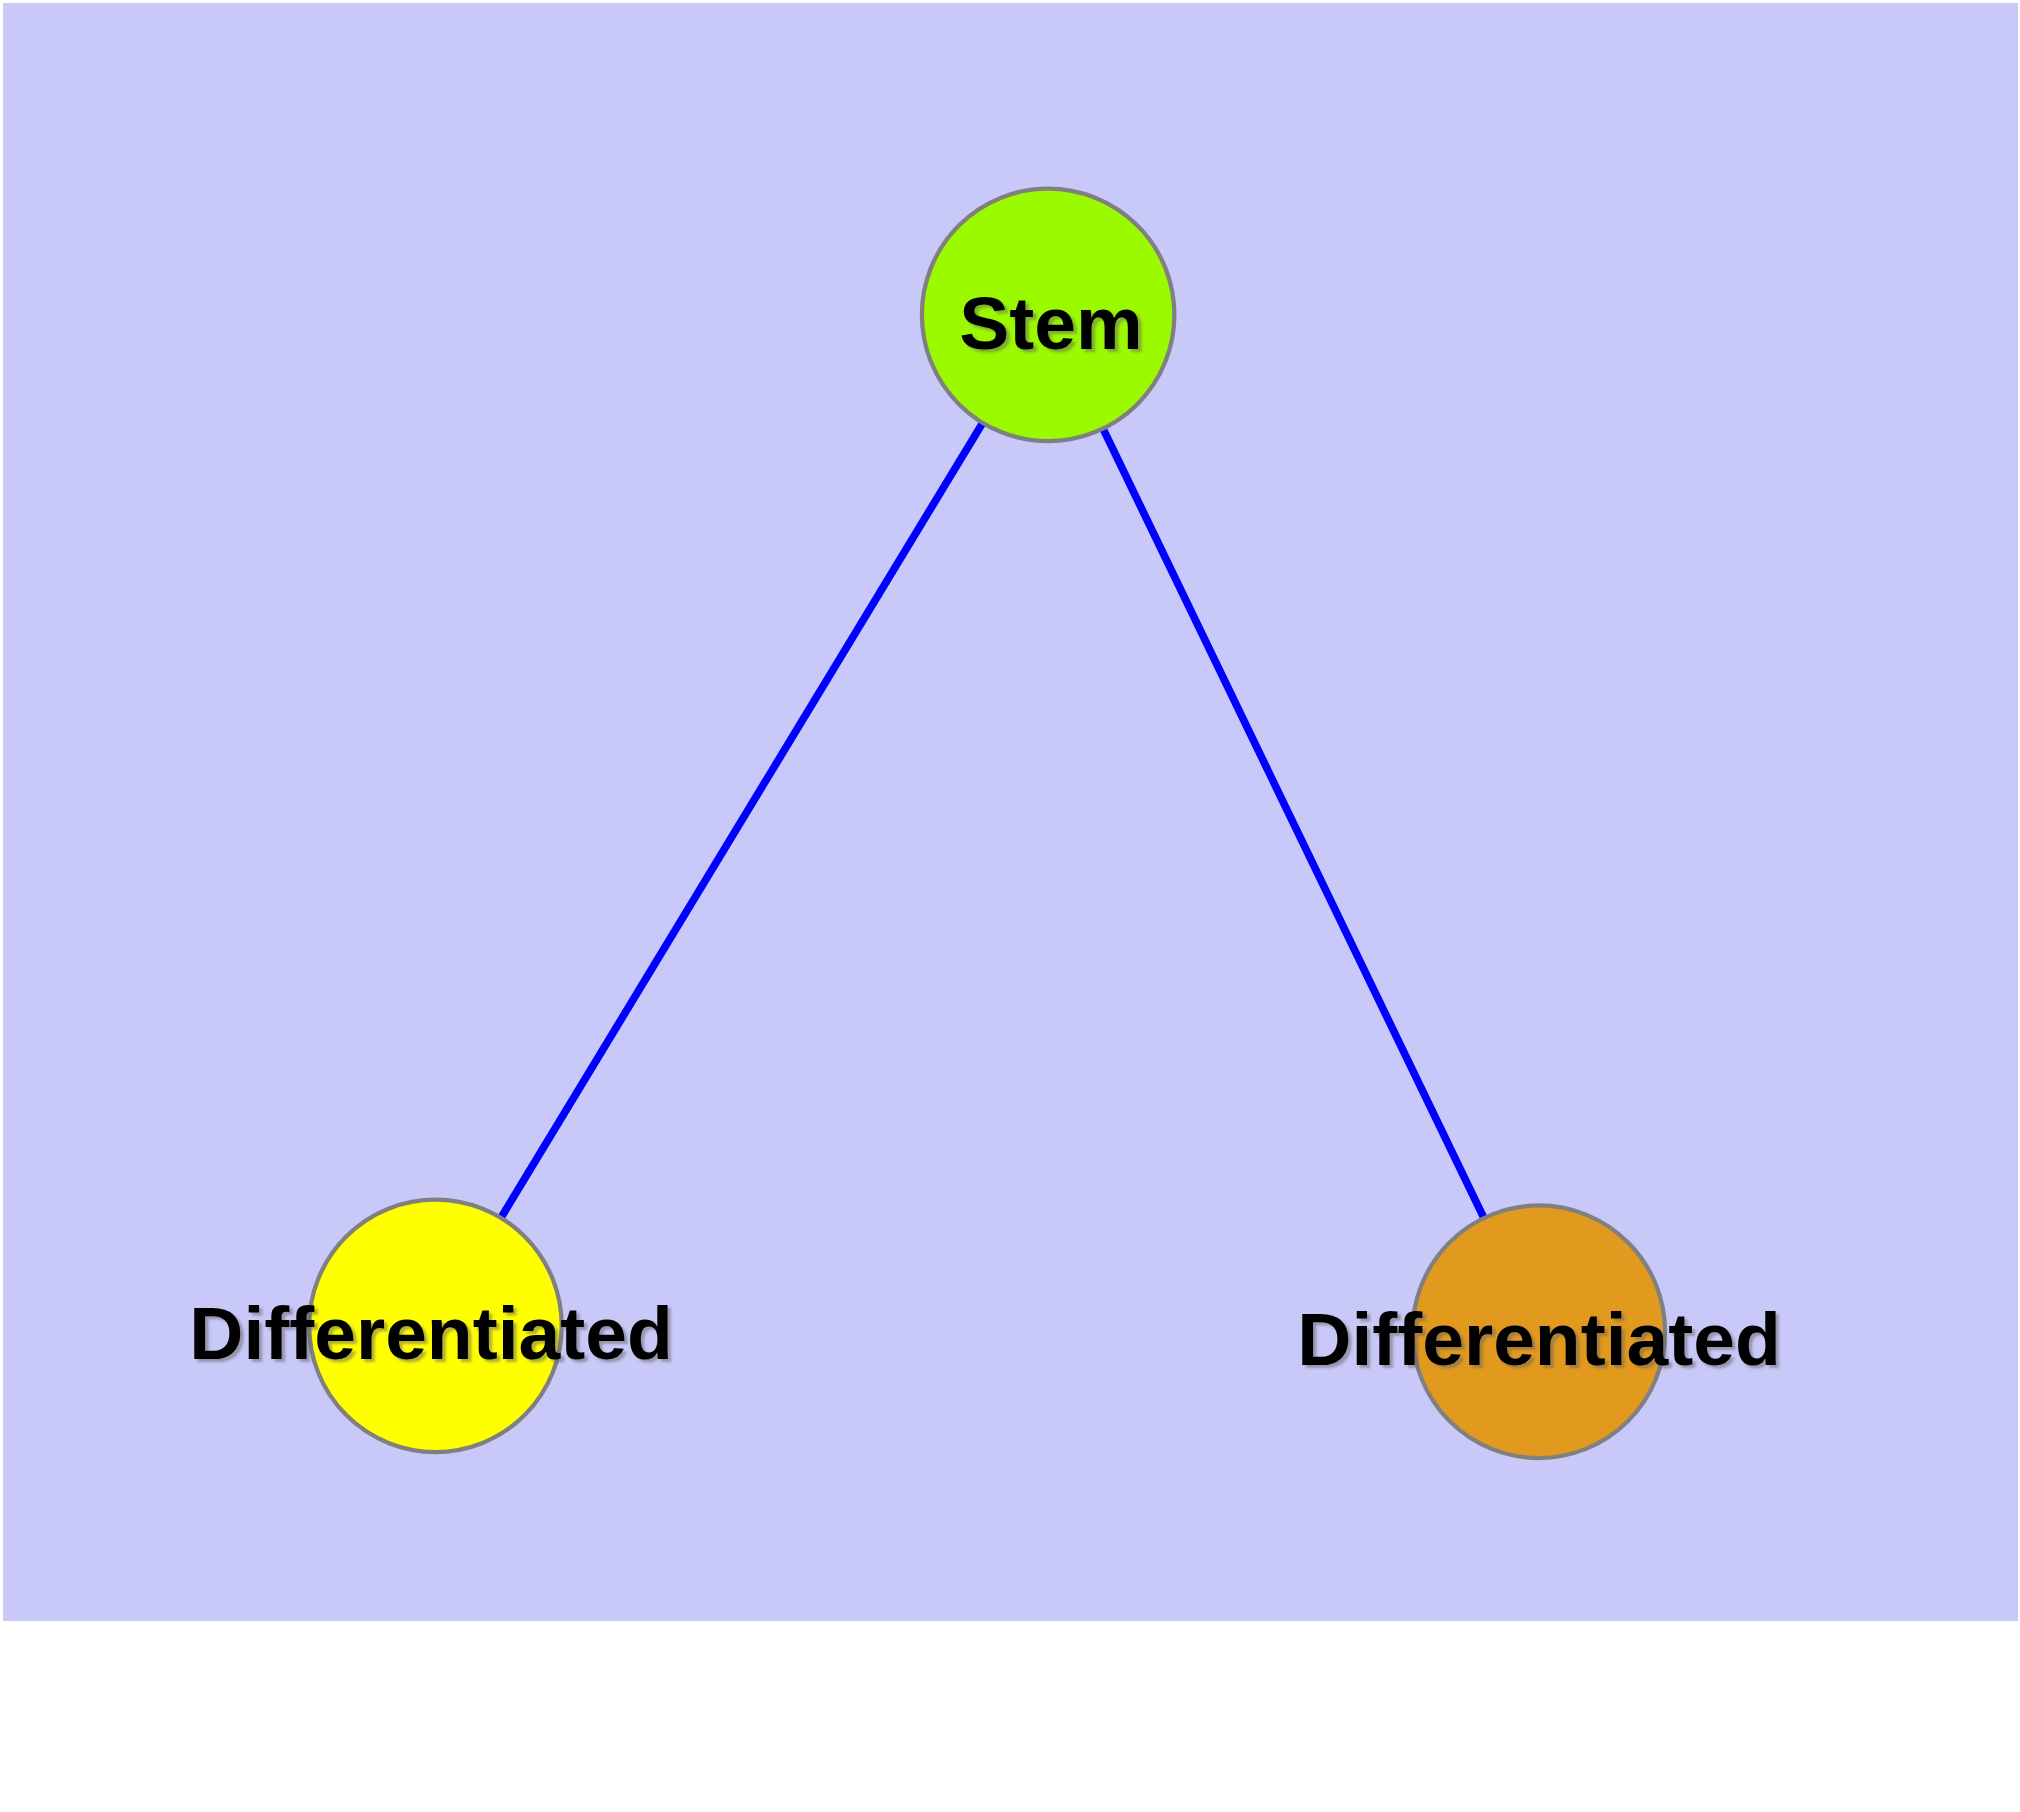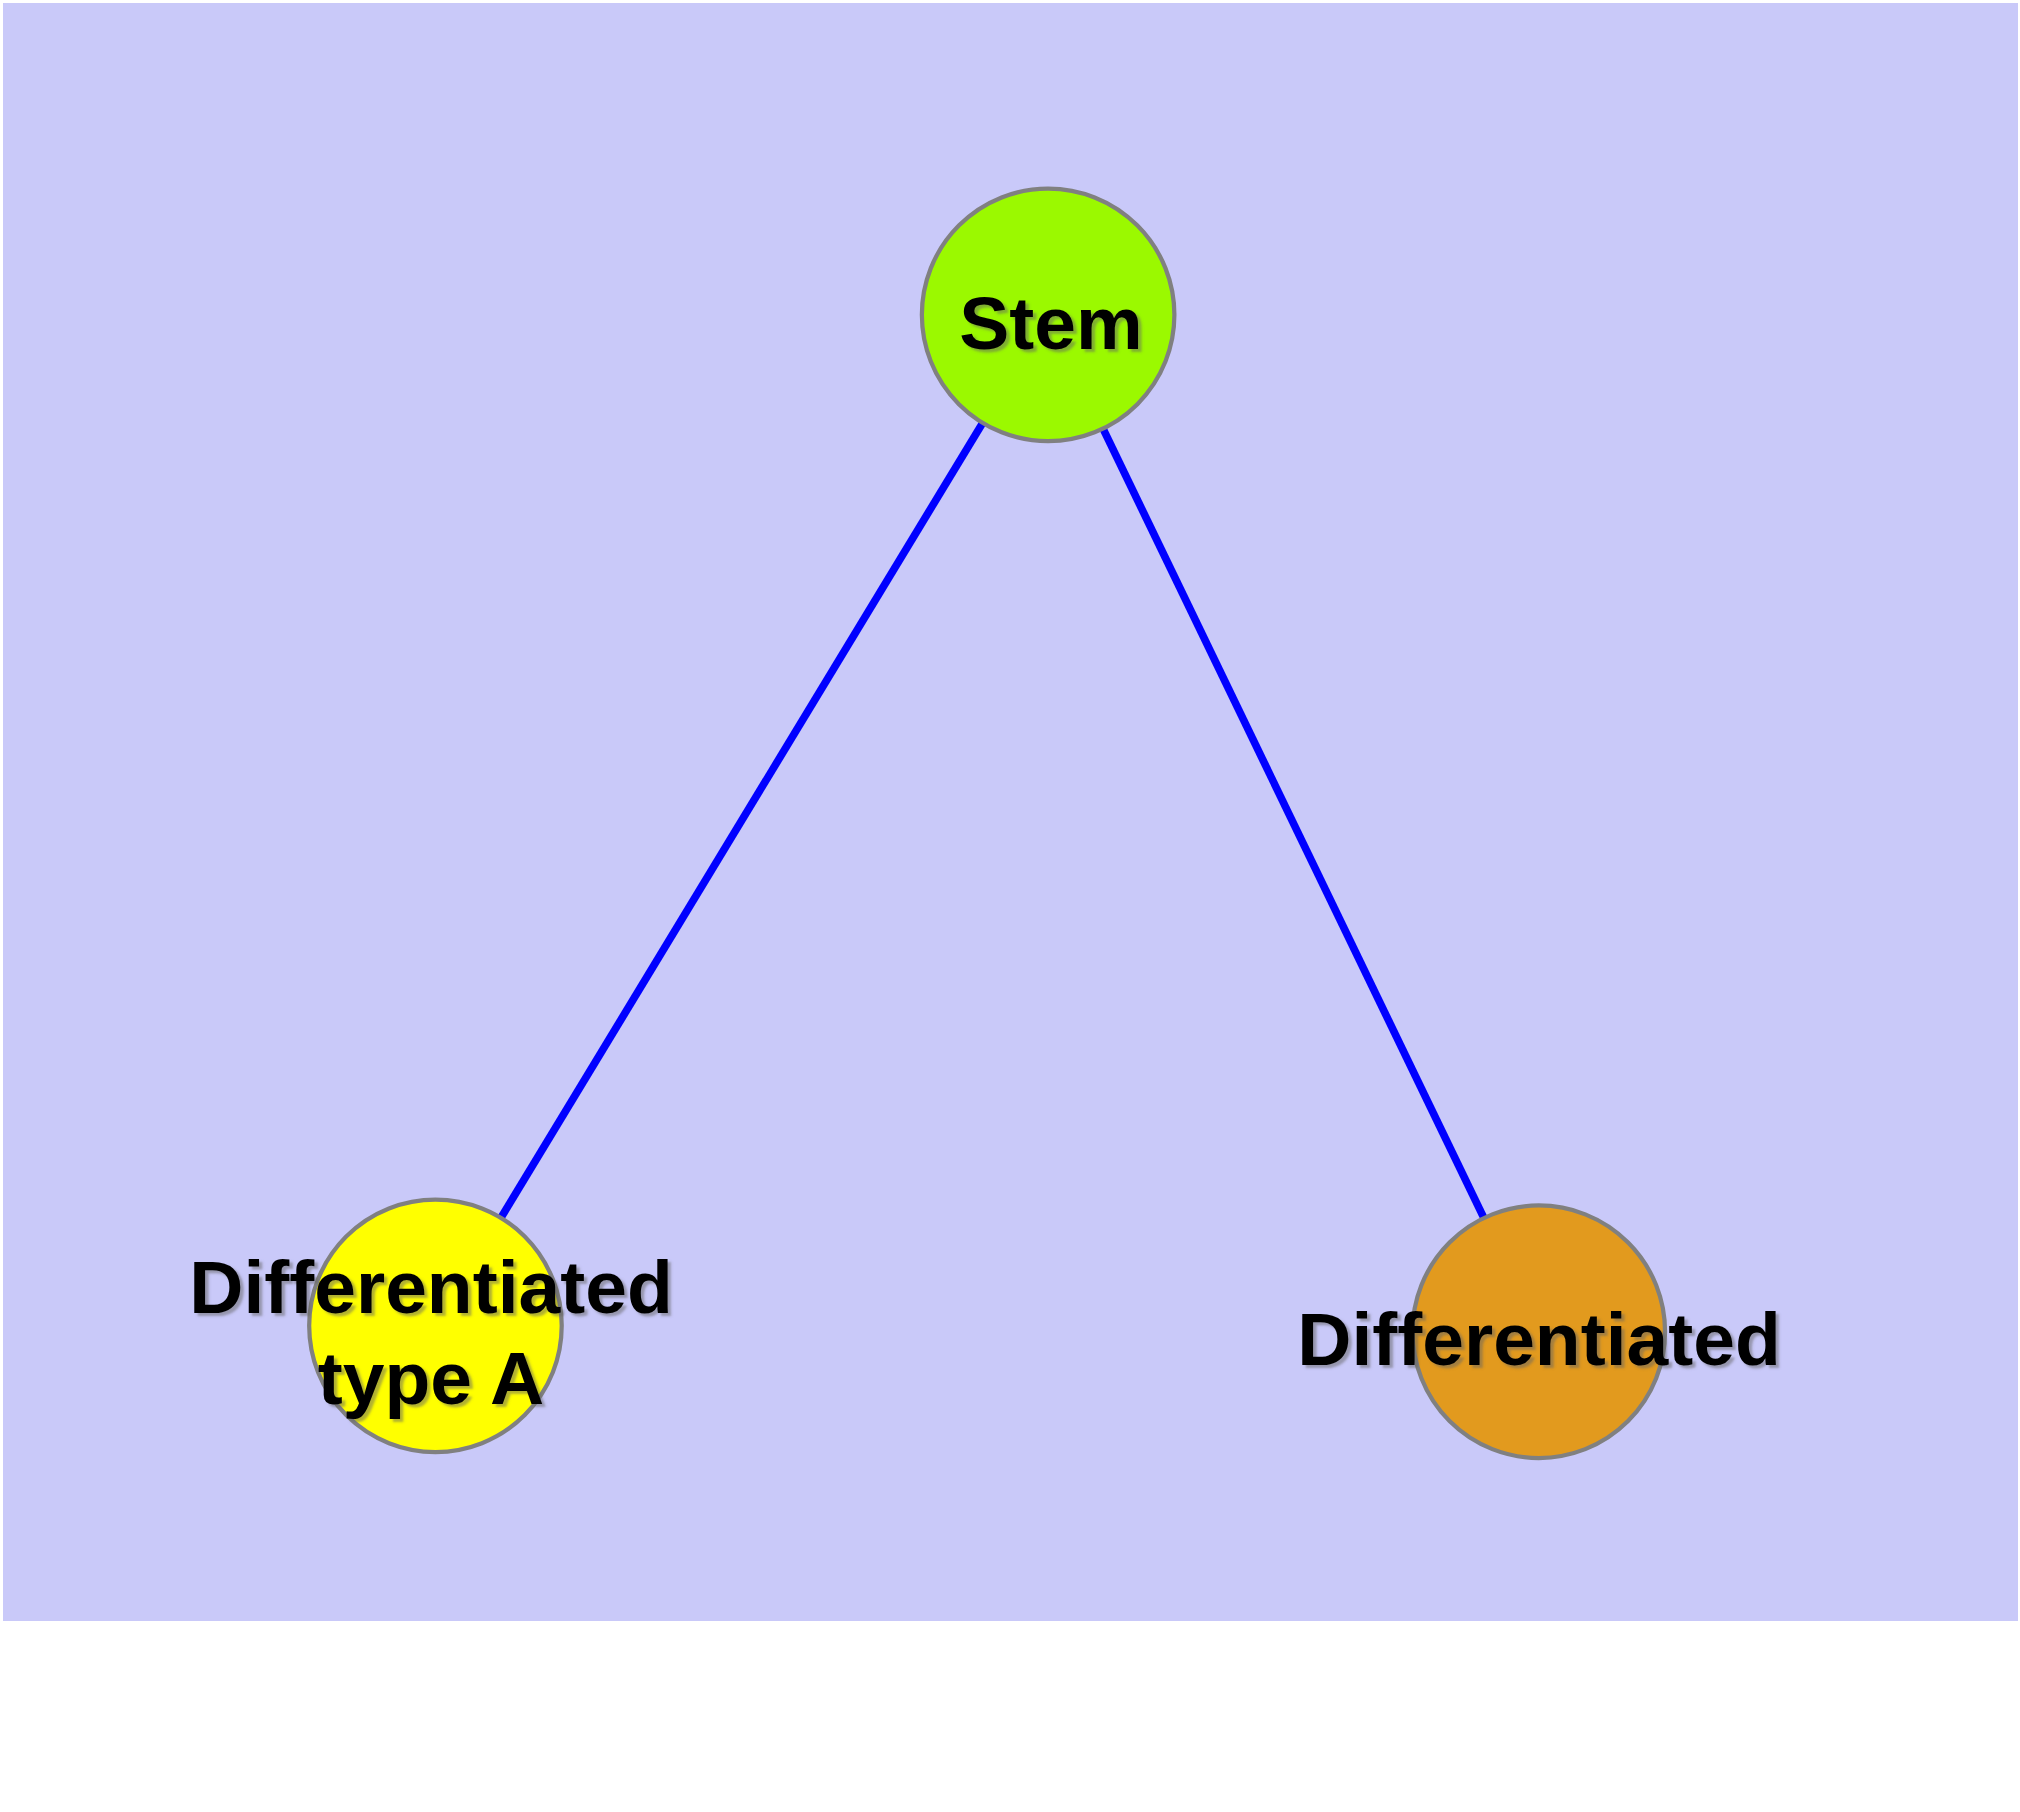--- a/index.html
+++ b/index.html
@@ -59,21 +59,20 @@
     <circle cx="510" cy="1561" r="149" stroke-width="5" fill="#FFFF00" stroke="#808080"></circle>
     <circle cx="1812" cy="1568" r="149" stroke-width="5" fill="#E29A1E" stroke="#808080"></circle>
   </svg>
 
   <div class="node-label label-stem">
     <span>Stem</span>
   </div>
 
   <div class="node-label label-type-a">
     <span>Differentiated</span>
-    <span>type A</span>
   </div>
 
   <div class="node-label label-type-b">
     <span>Differentiated</span>
   </div>
 
 </div>
 
 
 </body></html>

